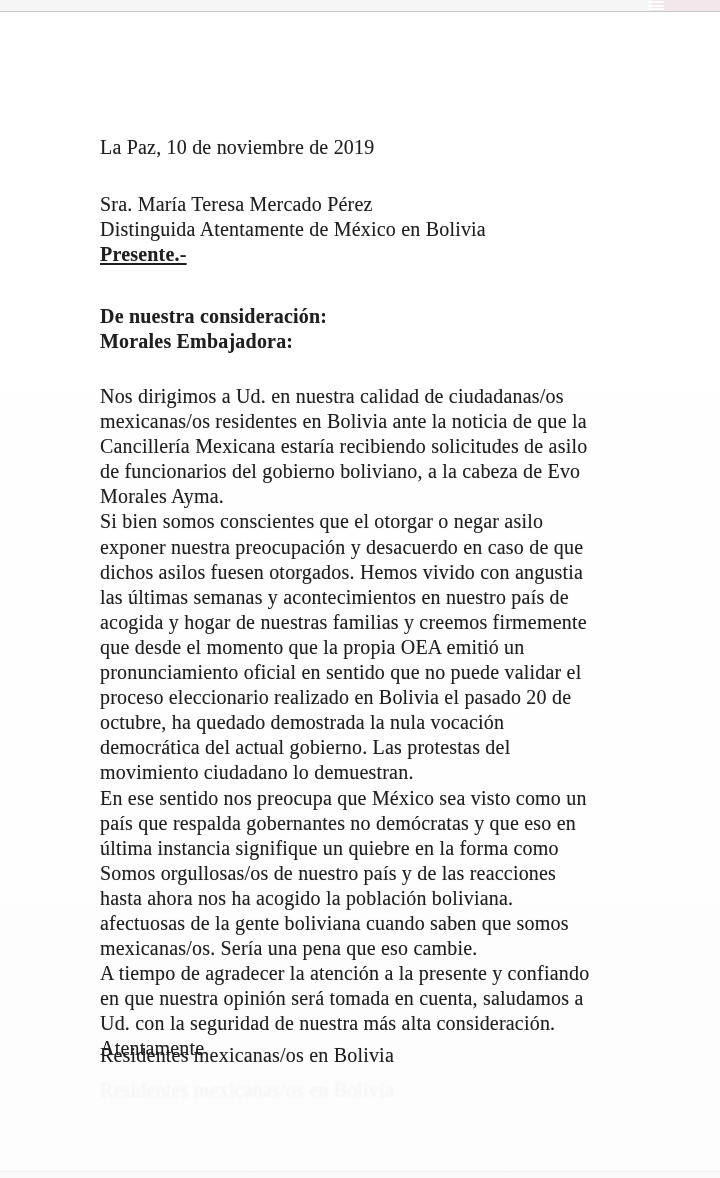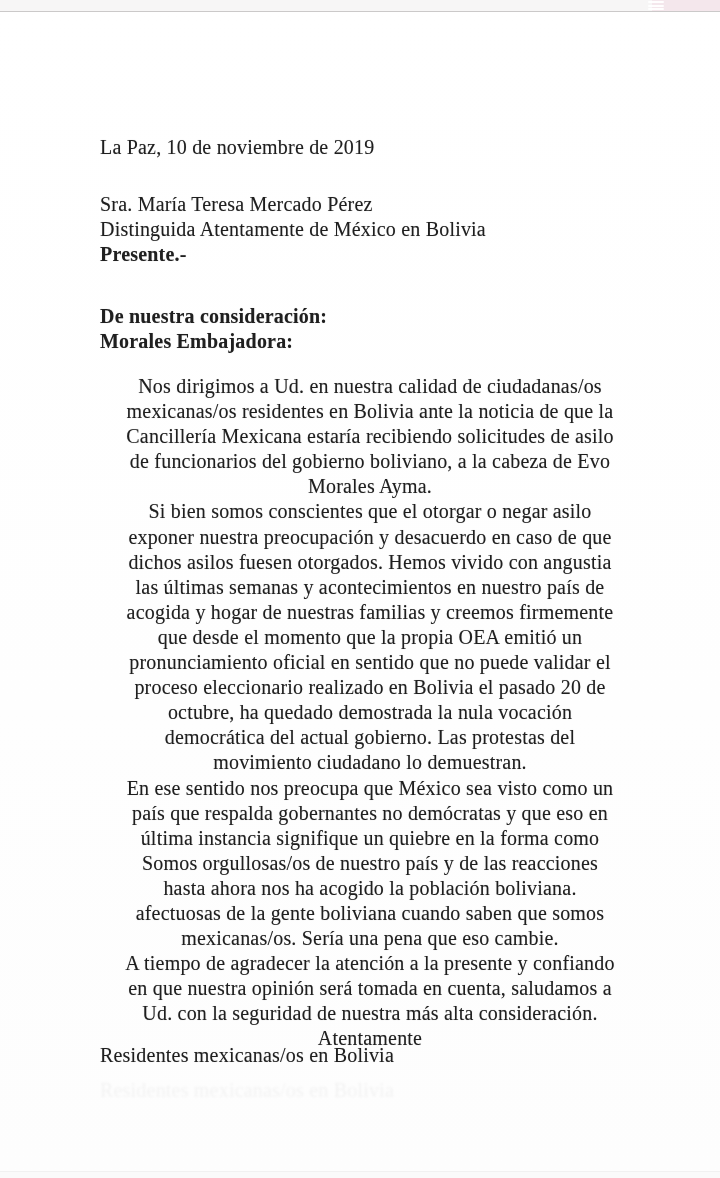--- a/index.html
+++ b/index.html
@@ -56,25 +56,26 @@
     font-size: 20px;
     line-height: 25.1px;
     letter-spacing: 0.2px;
     text-shadow: 0 0 0.7px rgba(45,45,45,0.38);
     white-space: nowrap;
     margin-top: 44px;
   }
   .date-line      { top: 91px;  }
   .recipient      { top: 148px; }
   .salutation     { top: 260px; font-weight: bold; }
-  .body-block     { top: 330px; text-align: center; }
+  .body-block     { top: 340px; }
   .closing-line   { top: 999px; font-family: Liberation Serif, serif; }
 
   .presente {
     font-weight: bold;
+    text-decoration: underline;
     text-decoration-thickness: 2px;
     text-underline-offset: 2px;
   }
 
   .ghost-echo {
     position: absolute;
     left: 100px; top: 1079px;
     color: #777;
     font-size: 20px;
     letter-spacing: 0.2px;

